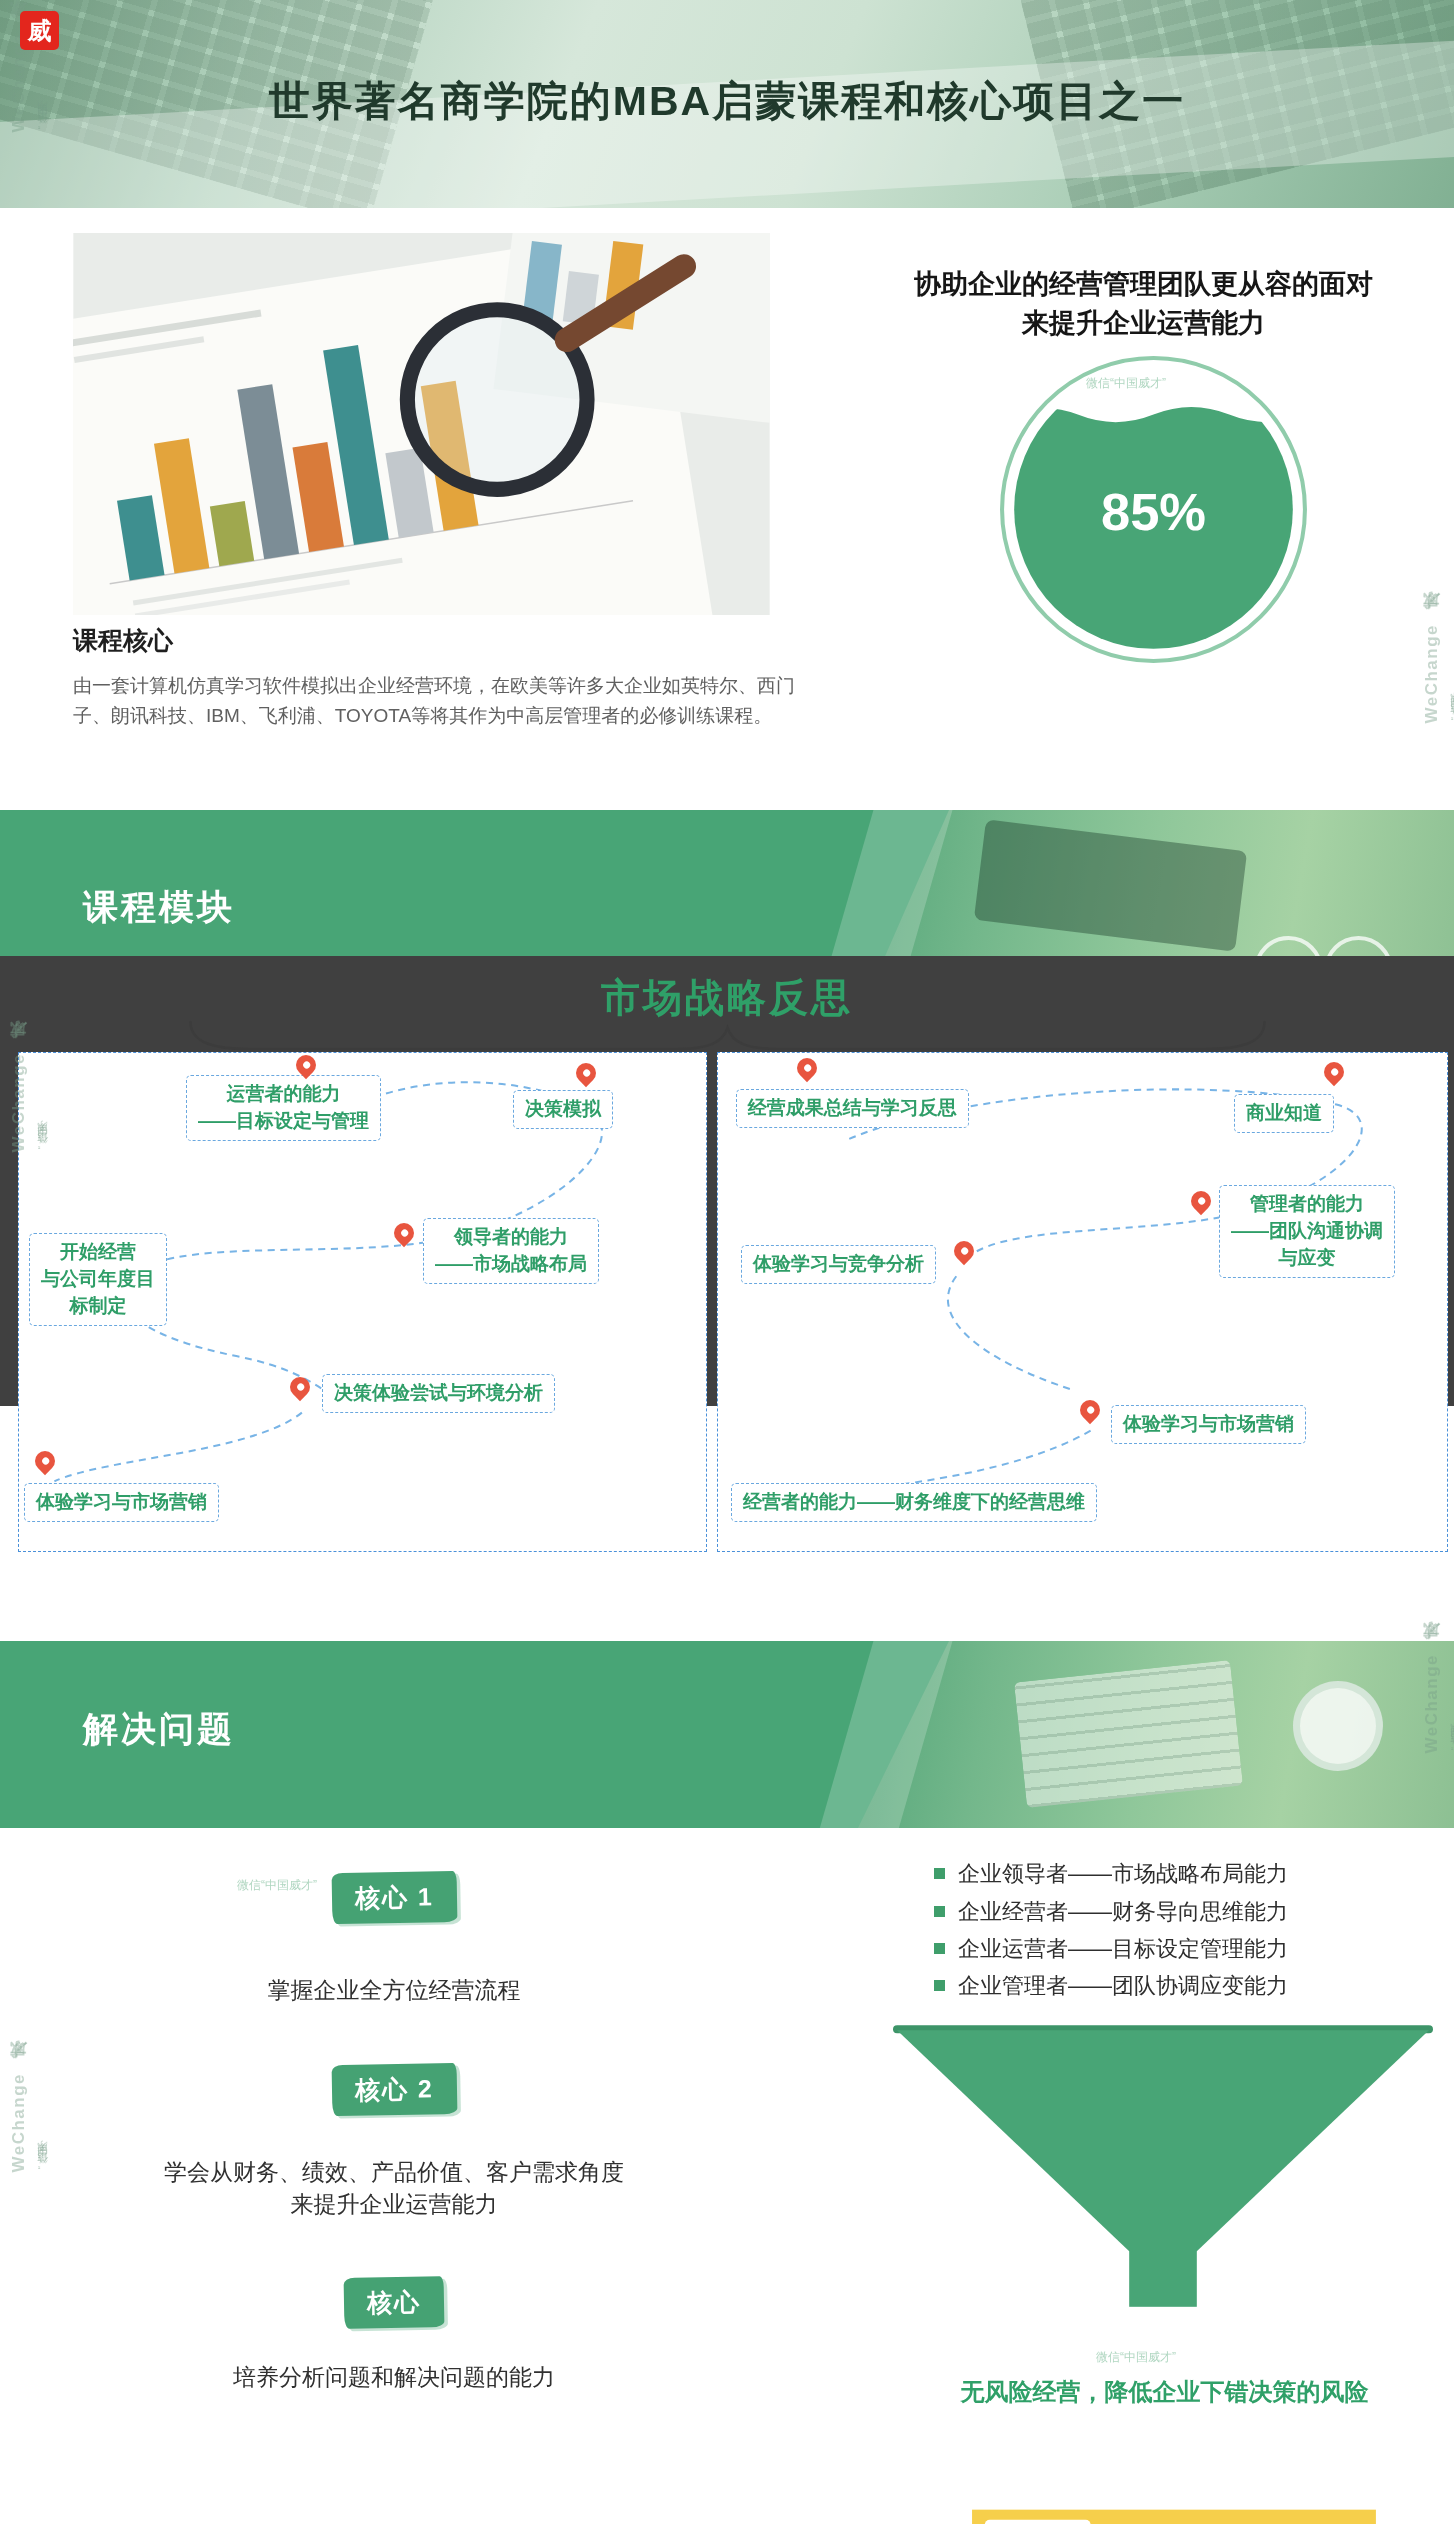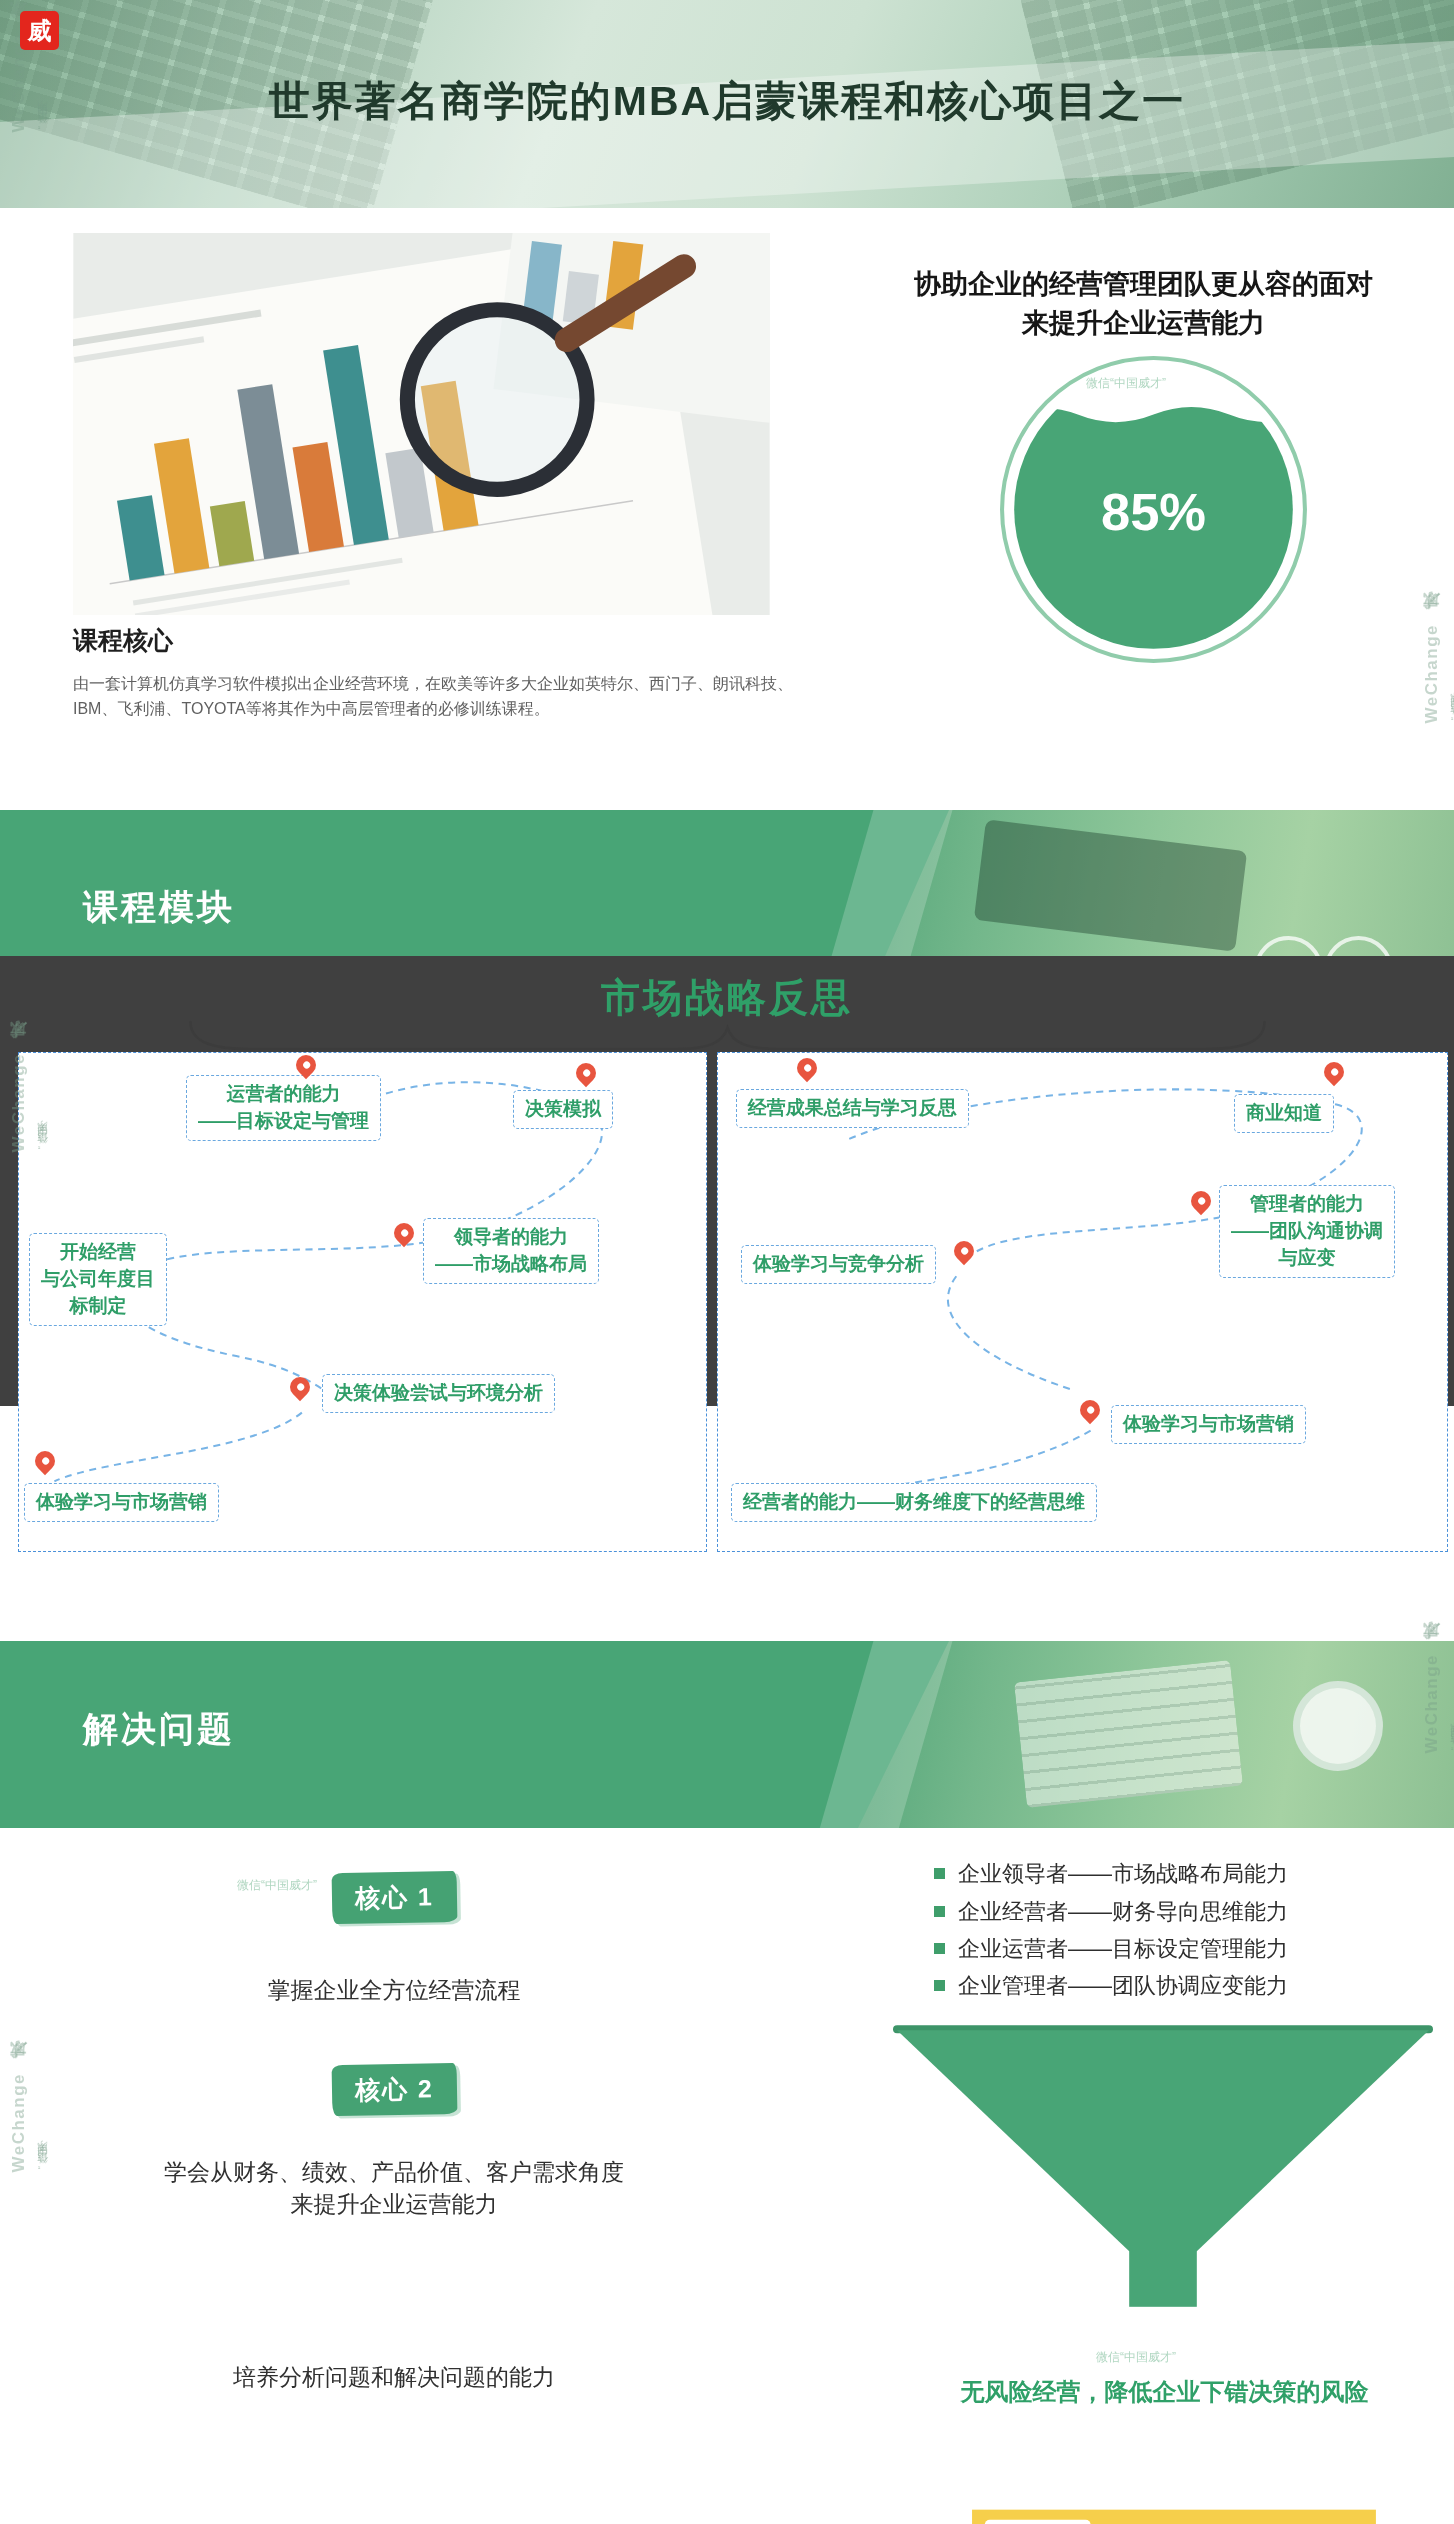--- a/index.html
+++ b/index.html
@@ -37,21 +37,21 @@
     font-size:41px; font-weight:bold; color:#203a2c; letter-spacing:2px; z-index:5; }
 
   
   .intro { top:208px; height:603px; background:#fff; }
   .photo { position:absolute; left:73px; top:25px; width:697px; height:382px; overflow:hidden; }
   .headline { position:absolute; left:881px; top:57px; width:525px; text-align:center;
     white-space:pre-line; font-size:27px; line-height:1.45; font-weight:bold; color:#161616; }
   .gauge { position:absolute; left:997px; top:145px; width:313px; height:313px; }
   .core-title { position:absolute; left:73px; top:416px; margin:0; font-size:25px; font-weight:bold; color:#1f1f1f; }
   .core-text { position:absolute; left:73px; top:463px; width:742px; margin:0;
-    font-size:16px; line-height:1.58; color:#606060; }
+    font-size:19px; line-height:1.58; color:#606060; }
 
   
   .banner { background:#48a576; overflow:hidden; }
   .banner h2 { position:absolute; margin:0; left:83px; color:#ffffff; font-weight:bold; font-size:35px; letter-spacing:3px; z-index:5; }
   .banner-photo { position:absolute; right:0; top:0; width:596px; height:100%;
     background:linear-gradient(100deg,#55a67a 0%,#73b78b 22%,#8fc79a 48%,#a6d2a4 72%,#8dc093 100%);
     clip-path:polygon(91px 0,100% 0,100% 100%,0 100%); }
   .banner-stripe { position:absolute; right:535px; top:-30px; width:76px; height:283px;
     background:rgba(255,255,255,0.20); transform:rotate(16deg); }
   .obj-slab { position:absolute; right:212px; top:25px; width:263px; height:101px;
@@ -266,20 +266,21 @@
     <div class="banner-stripe"></div>
     <h2>解决问题</h2>
   </section>
 
   <section class="cores">
     <div class="core-block" style="top:44px"><span class="brush">核心 1</span></div>
     <div class="core-line" style="top:147px">掌握企业全方位经营流程</div>
     <div class="core-block" style="top:236px"><span class="brush">核心 2</span></div>
     <div class="core-line" style="top:329px">学会从财务、绩效、产品价值、客户需求角度
 来提升企业运营能力</div>
+    <div class="core-block" style="top:449px"><span class="brush">核心</span></div>
     <div class="core-line" style="top:534px">培养分析问题和解决问题的能力</div>
 
     <div class="bullet-row" style="top:33px">
         <span class="sq"></span>
         <span class="txt">企业领导者——市场战略布局能力</span>
       </div>
     <div class="bullet-row" style="top:71px">
         <span class="sq"></span>
         <span class="txt">企业经营者——财务导向思维能力</span>
       </div>

